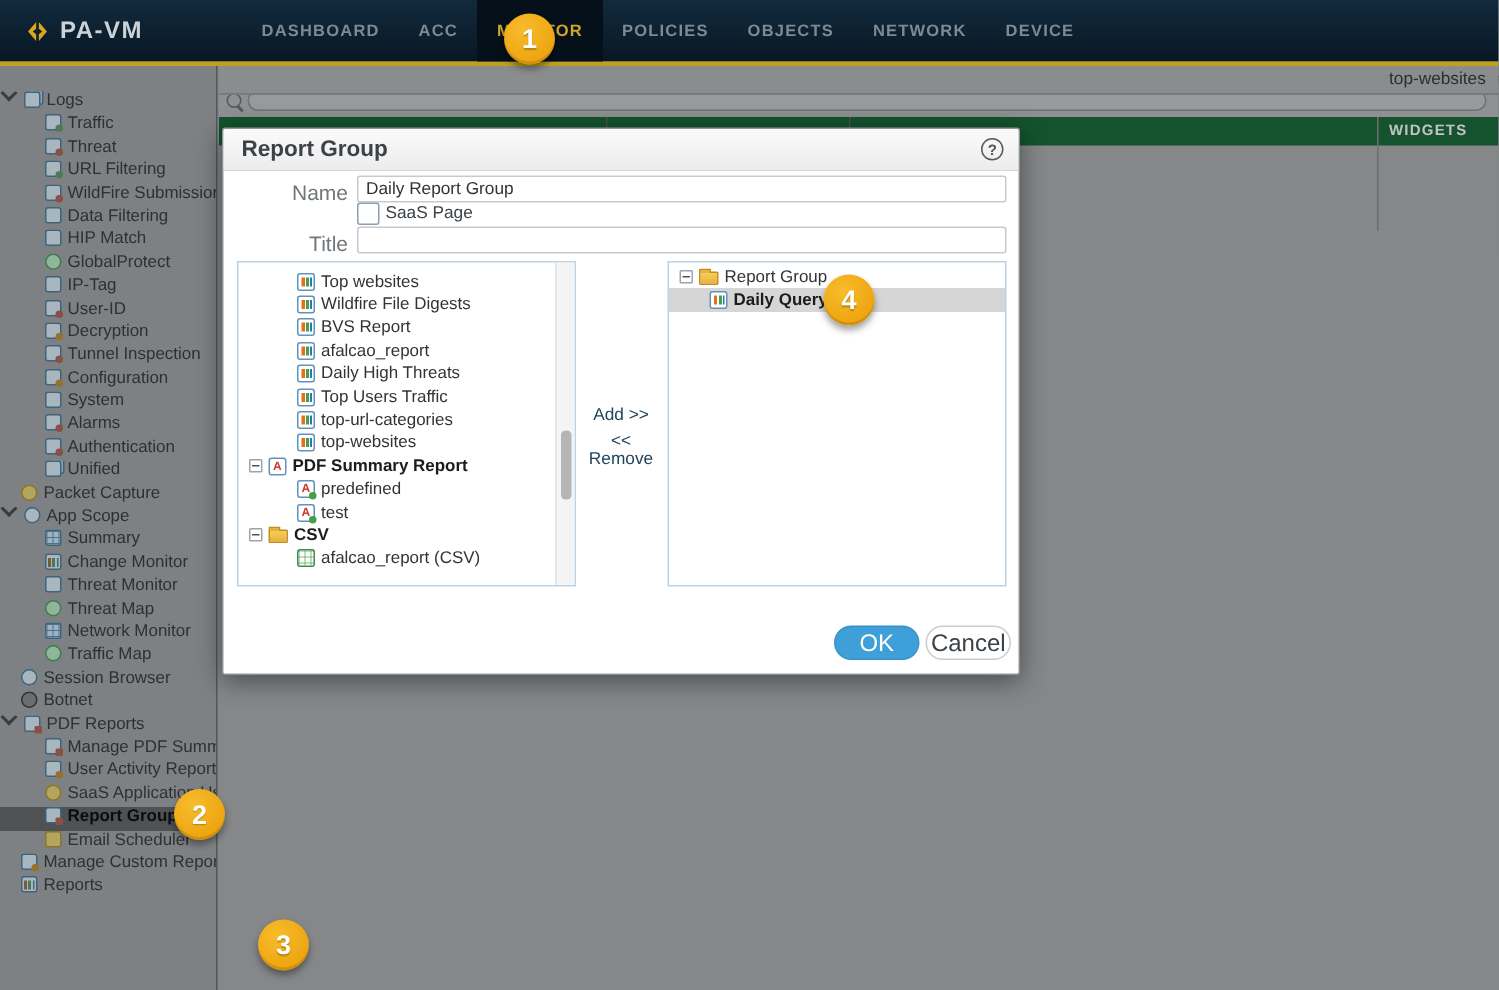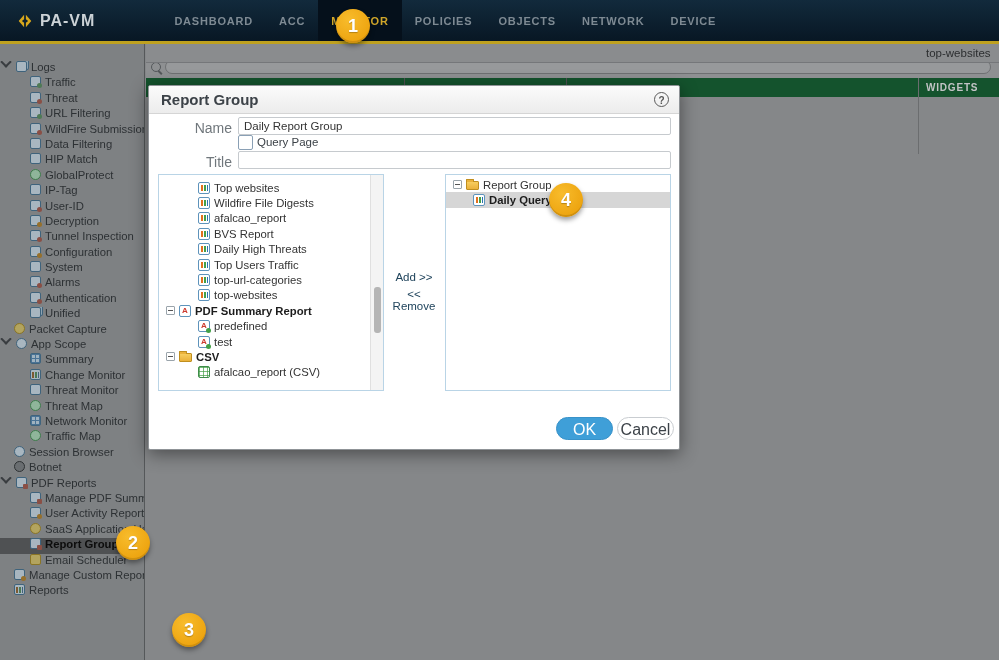--- a/index.html
+++ b/index.html
@@ -433,51 +433,51 @@
 <div class="dialog">
   <div class="dlg-head">
     <span class="dlg-title">Report Group</span>
     <span class="help">?</span>
   </div>
 
   <span class="flabel" style="top:34px">Name</span>
   <input class="txt" style="top: 31px;" value="Daily Report Group">
 
   <span class="cbx"></span>
-  <span class="cbx-label">Query Page</span>
+  <span class="cbx-label">SaaS Page</span>
 
   <span class="flabel" style="top:68px">Title</span>
   <input class="txt" style="top: 65px;" value="">
 
   <div class="pane left">
     <div style="margin-top:5px">
 
         <div class="drow i0" style="padding-left: 39px;">
 
           <span class="di k-chart"></span>
           <span>Top websites</span>
         </div>
 
         <div class="drow i1" style="padding-left: 39px;">
 
           <span class="di k-chart"></span>
           <span>Wildfire File Digests</span>
         </div>
 
 
+        <div class="drow i4" style="padding-left: 39px;">
+
+          <span class="di k-chart"></span>
+          <span>BVS Report</span>
+        </div>
+
         <div class="drow i3" style="padding-left: 39px;">
 
           <span class="di k-chart"></span>
           <span>afalcao_report</span>
-        </div>
-
-        <div class="drow i4" style="padding-left: 39px;">
-
-          <span class="di k-chart"></span>
-          <span>BVS Report</span>
         </div>
 
         <div class="drow i5" style="padding-left: 39px;">
 
           <span class="di k-chart"></span>
           <span>Daily High Threats</span>
         </div>
 
         <div class="drow i6" style="padding-left: 39px;">
 

